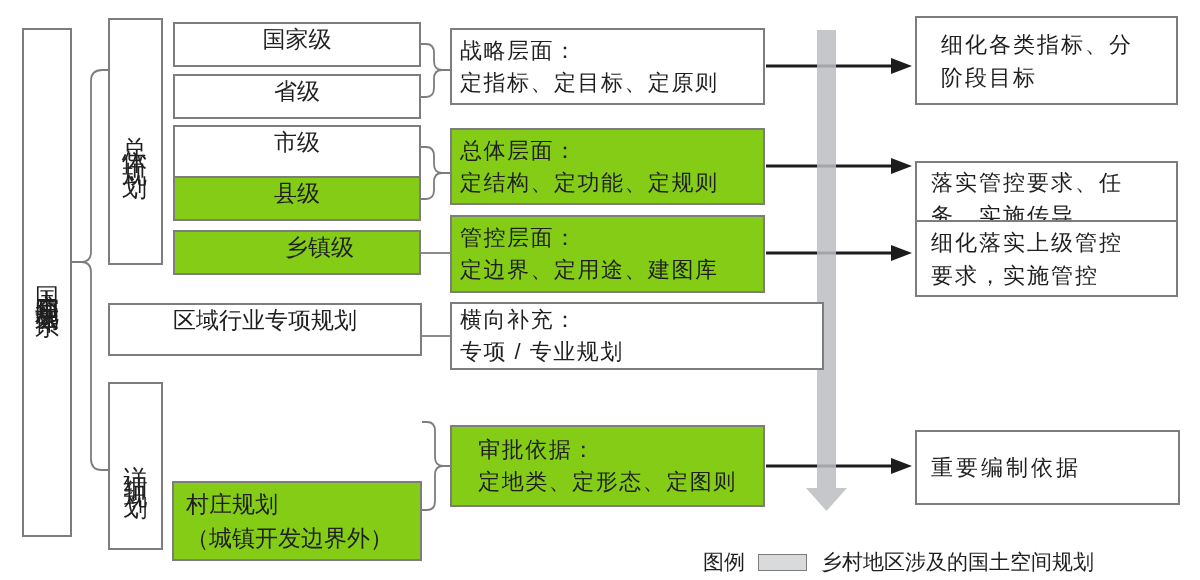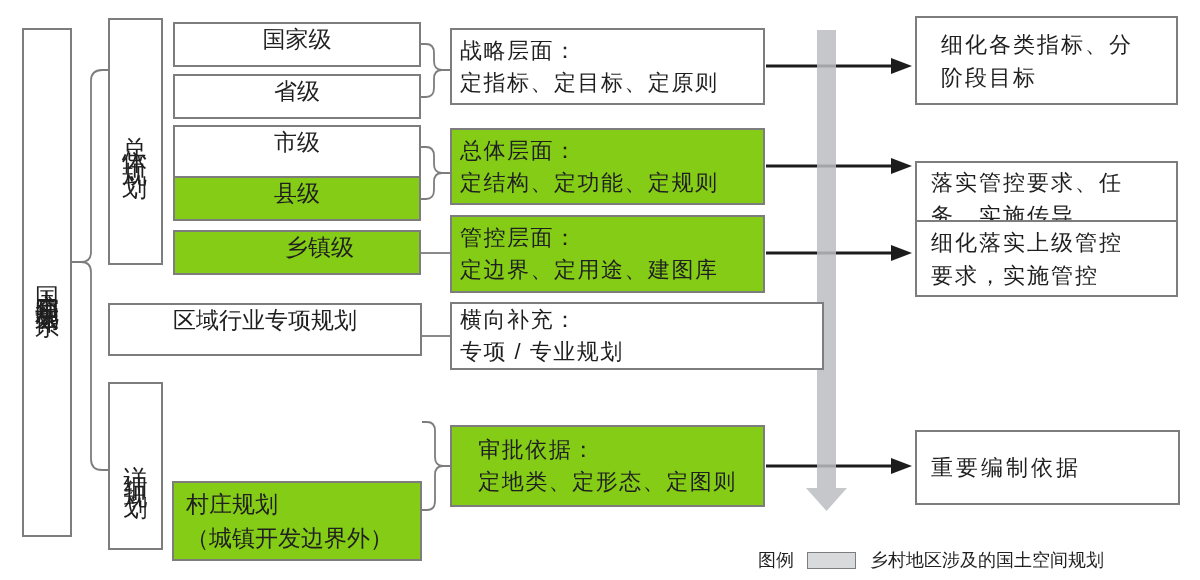--- a/index.html
+++ b/index.html
@@ -20,22 +20,22 @@
     align-items:center;justify-content:center;
   }
   .root-label{font-size:24px;letter-spacing:4px;}
   .grp-label{font-size:25px;letter-spacing:13px;}
   .grp-label2{font-size:24px;letter-spacing:10px;}
   .lvl{font-size:23px;}
   .layer{font-size:22px;line-height:32px;padding:6px 8px;letter-spacing:1.5px;}
   .outcome{font-size:22px;line-height:33px;padding:6px 14px;letter-spacing:2px;}
   .dtype{font-size:23px;line-height:34px;padding:4px 12px;}
   .legend{
-    position:absolute;left:758px;top:548px;display:flex;align-items:center;
-    font-size:18px;
+    position:absolute;left:703px;top:548px;display:flex;align-items:center;
+    font-size:21px;
   }
   .legend .swatch{
     display:inline-block;width:49px;height:17px;background:#d9dadb;
     border:1.5px solid #7d7d7d;margin-left:13px;margin-right:14px;box-sizing:border-box;
   }
 </style>
 </head>
 <body>
 
 <div class="stage">

